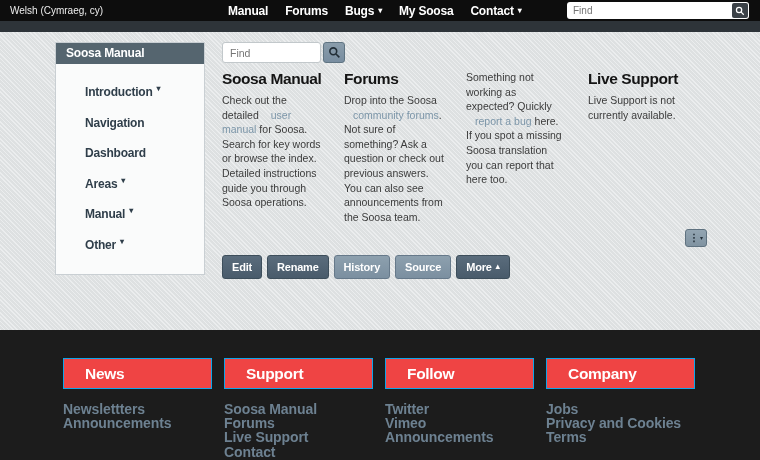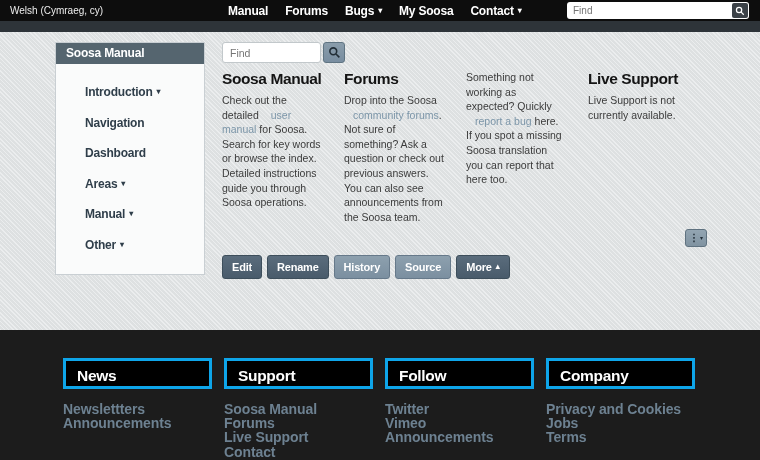--- a/index.html
+++ b/index.html
@@ -58,21 +58,21 @@
   }
   .sidebar-header {
     height: 21px; line-height: 21px; background: #55656f; color: #fff;
     font-weight: bold; font-size: 12px; padding-left: 10px; letter-spacing: -0.2px;
   }
   .sidebar ul { list-style: none; padding: 18px 8px 21px 29px; }
   .sidebar li { margin-bottom: 12.5px; }
   .sidebar li:last-child { margin-bottom: 0; }
   .sidebar li a {
     color: #2f3e4a; text-decoration: none; font-weight: bold; font-size: 12px;
-    display: inline-flex; align-items: center; gap: 4px; cursor: pointer;
+    display: inline-flex; align-items: flex-start; gap: 4px; cursor: pointer;
     letter-spacing: -0.2px;
   }
 
   
   .content-search { position: absolute; left: 222px; top: 42px; display: flex; align-items: center; }
   .content-search input {
     width: 99px; height: 21px; border: 1px solid #c2c8cb; border-radius: 3px;
     font-size: 10.5px; padding: 0 7px; outline: none; color: #333;
     font-family: "Liberation Sans", sans-serif; background: #fff;
   }
@@ -119,22 +119,22 @@
   .kebab .caret-down { font-size: 6px; }
 
   
   footer {
     position: absolute; left: 0; right: 0; bottom: 0; height: 130px;
     background: #1c1c1c;
   }
   .footer-cols { display: flex; gap: 12px; padding: 28px 0 0 63px; }
   .footer-col { width: 149px; }
   .footer-col h3 {
-    height: 31px; line-height: 29px; background: #000000; border: 3px solid #0ea5e9;
-    color: #fff; font-size: 15.5px; letter-spacing: -0.3px; padding-left: 11px;
+    height: 31px; line-height: 29px; background: #ef4444; border: 1px solid #0ea5e9;
+    color: #fff; font-size: 15.5px; letter-spacing: -0.3px; padding-left: 21px;
     font-weight: bold;
   }
   .footer-col ul { list-style: none; margin-top: 13px; }
   .footer-col li { line-height: 13.2px; }
   .footer-col li a {
     color: #6d8191; font-size: 14px; font-weight: bold; text-decoration: none;
     cursor: pointer; letter-spacing: -0.1px;
   }
 
   .subbar { position: absolute; top: 21px; left: 0; right: 0; height: 11px; background: #2e3439; }
@@ -281,19 +281,19 @@
       <h3>Follow</h3>
       <ul>
         <li><a>Twitter</a></li>
         <li><a>Vimeo</a></li>
         <li><a>Announcements</a></li>
       </ul>
     </div>
     <div class="footer-col">
       <h3>Company</h3>
       <ul>
+        <li><a>Jobs</a></li>
         <li><a>Privacy and Cookies</a></li>
-        <li><a>Jobs</a></li>
         <li><a>Terms</a></li>
       </ul>
     </div>
   </div>
 </footer>
 
 </body></html>

